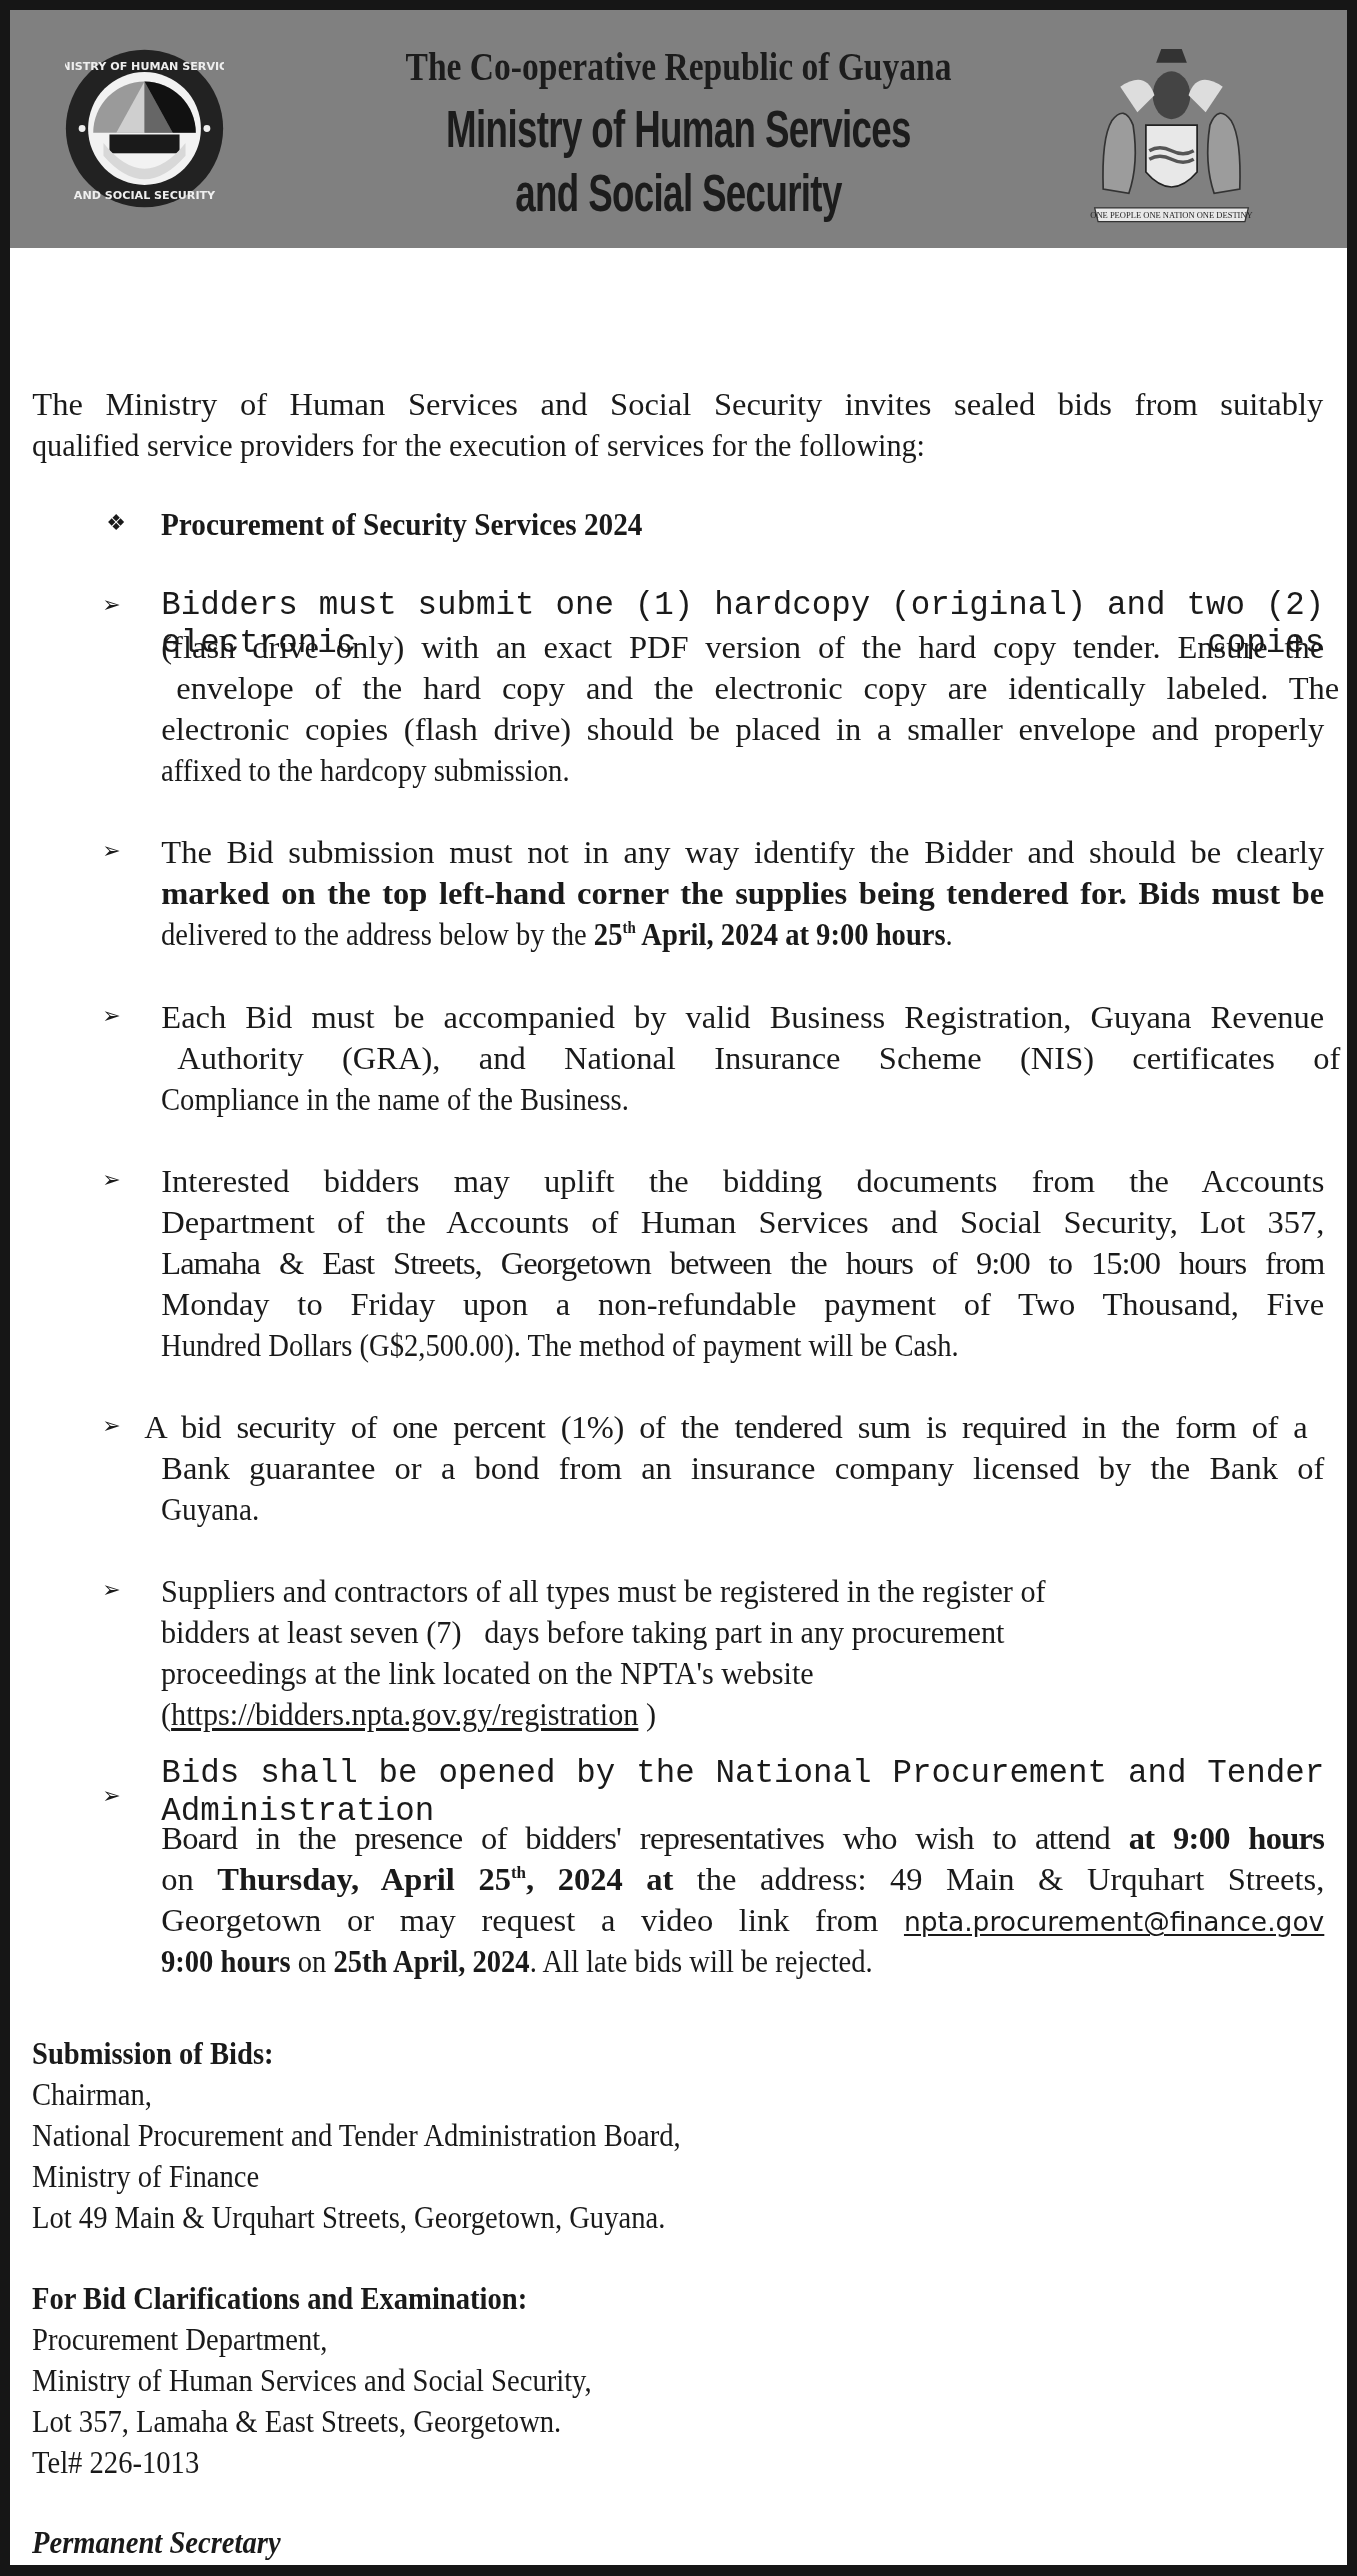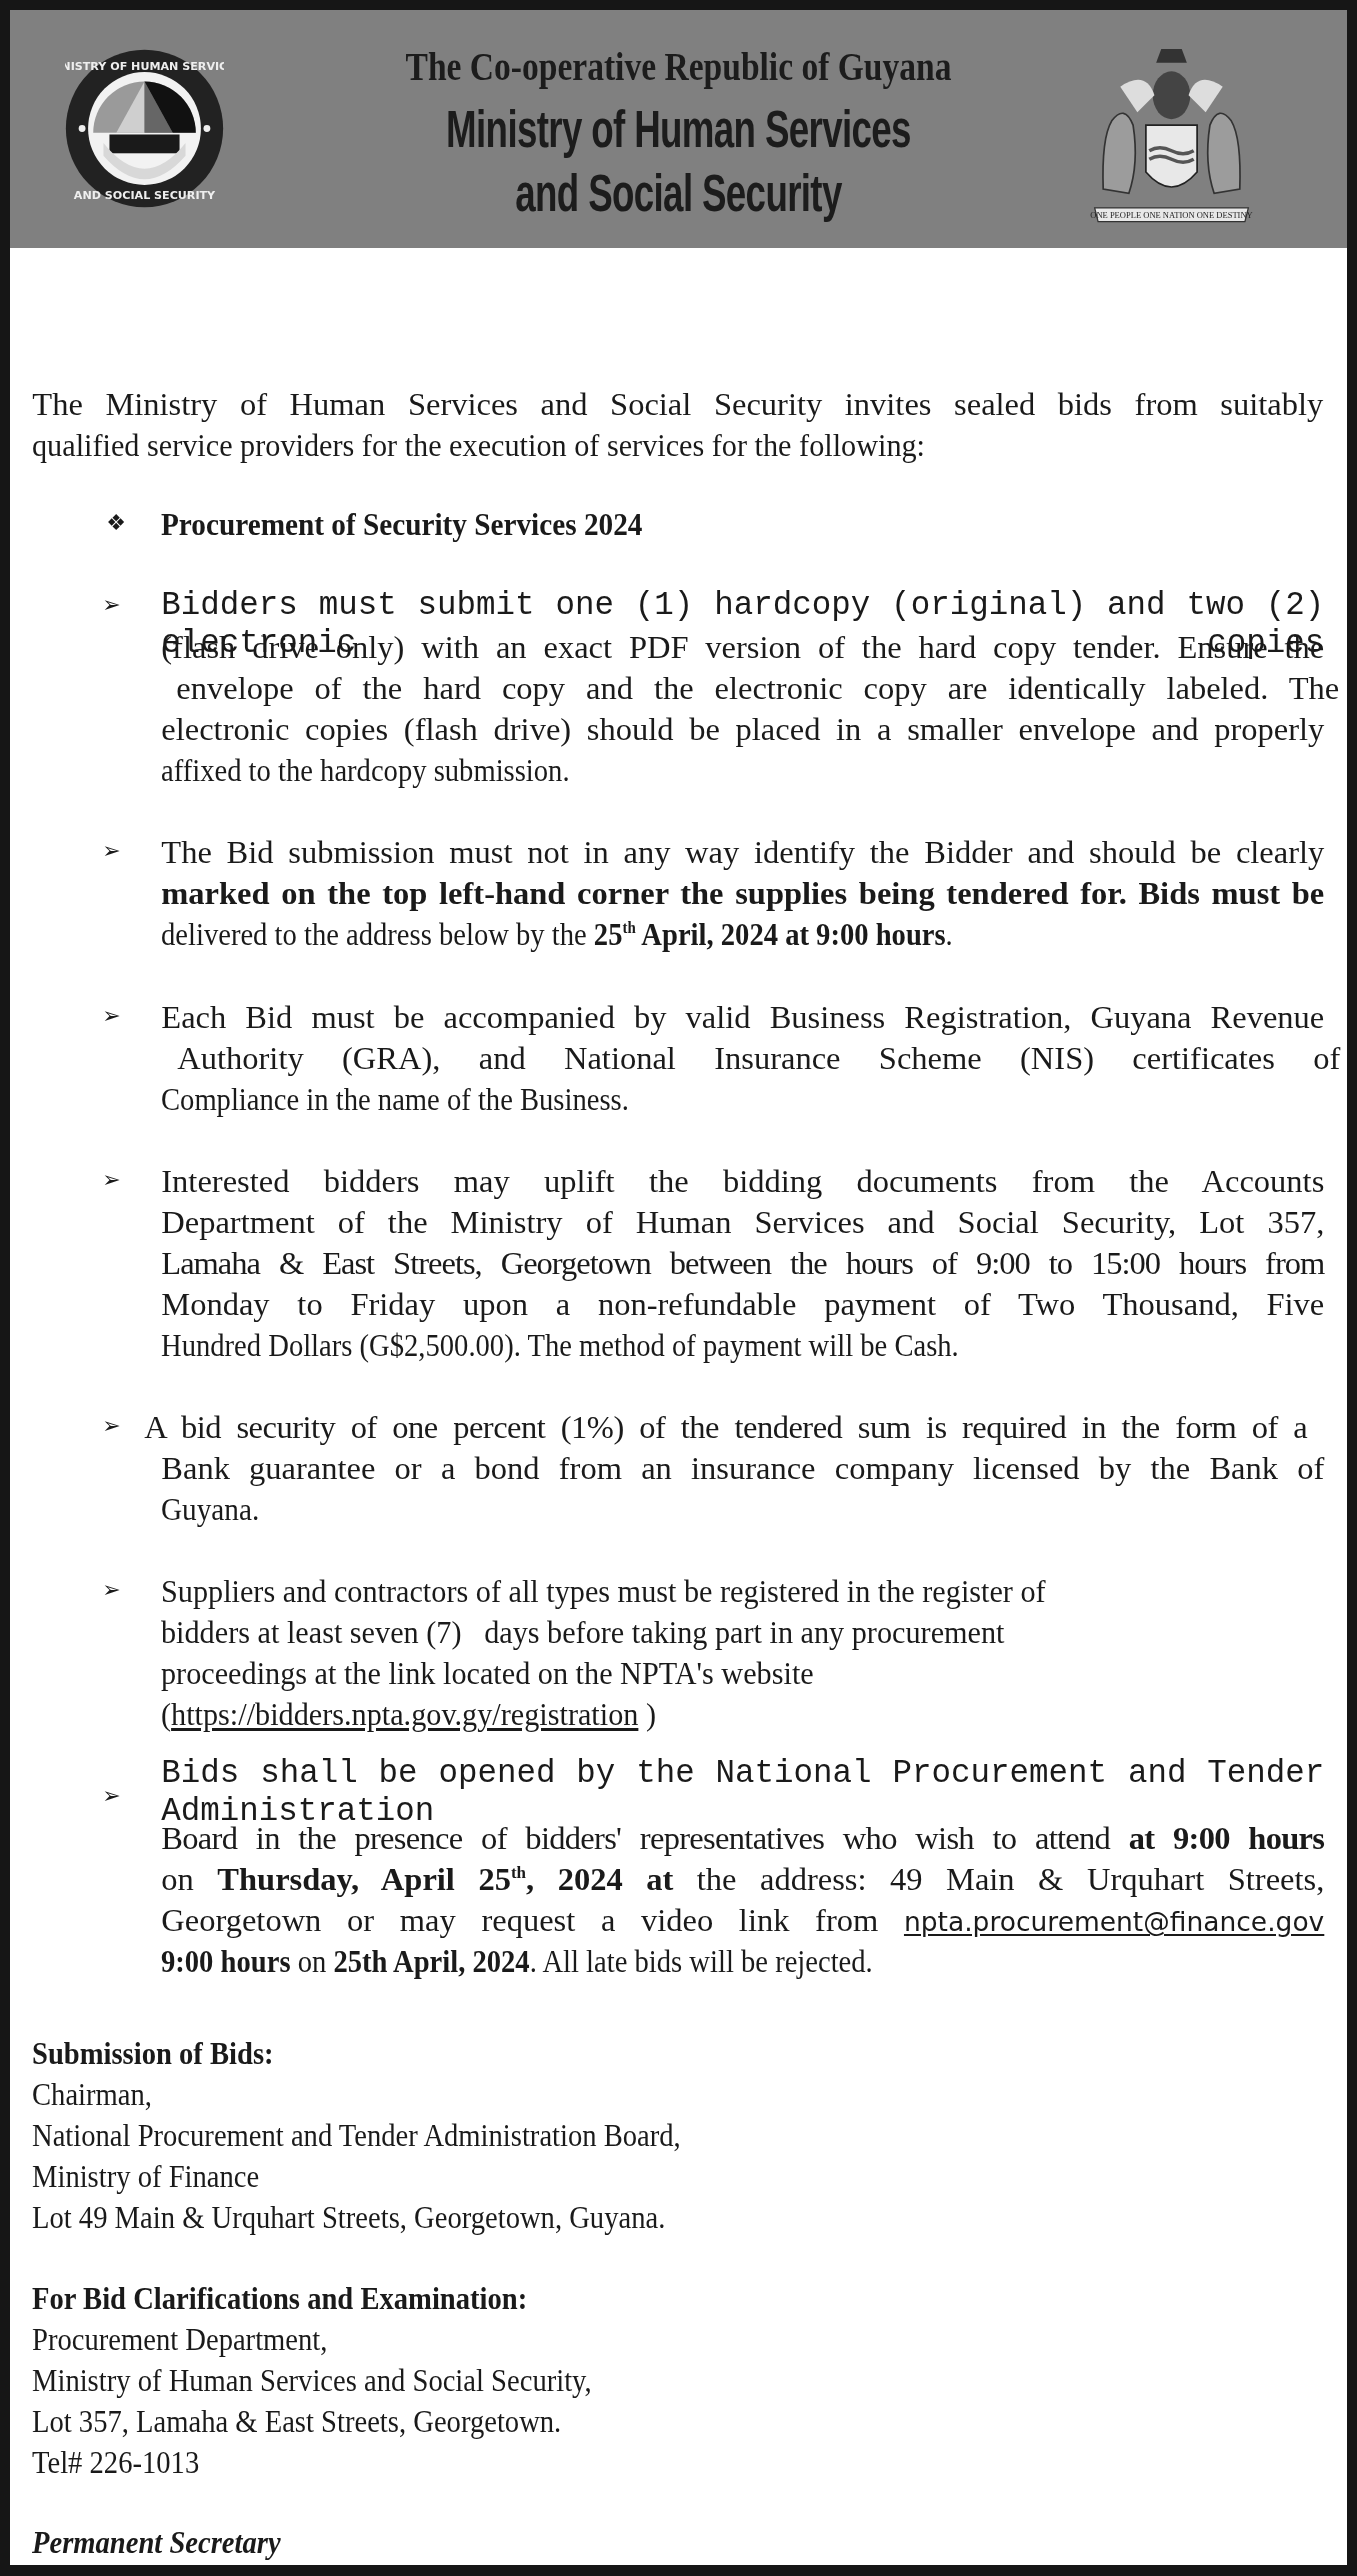--- a/index.html
+++ b/index.html
@@ -87,21 +87,21 @@
     <div class="ln just" style="left:151px; top:523px; width:1163px;font-weight:bold;">marked on the top left-hand corner the supplies being tendered for. Bids must be</div>
     <div class="ln" style="left:151px; top:564px; transform:scaleX(0.88);"><span>delivered to the address below by the </span><span class="b">25</span><sup>th</sup><span class="b"> April, 2024 at 9:00 hours</span><span>.</span></div>
 
     <div class="bullet" style="top:652px;">➢</div>
     <div class="ln just" style="left:151px; top:647px; width:1163px;">Each Bid must be accompanied by valid Business Registration, Guyana Revenue</div>
     <div class="ln just" style="left:167px; top:688px; width:1163px;">Authority (GRA), and National Insurance Scheme (NIS) certificates of</div>
     <div class="ln" style="left:151px; top:729px; transform:scaleX(0.88);">Compliance in the name of the Business.</div>
 
     <div class="bullet" style="top:816px;">➢</div>
     <div class="ln just" style="left:151px; top:811px; width:1163px;">Interested bidders may uplift the bidding documents from the Accounts</div>
-    <div class="ln just" style="left:151px; top:852px; width:1163px;">Department of the Ministry of Human Services and Social Security, Lot 357,</div>
+    <div class="ln just" style="left:151px; top:852px; width:1163px;">Department of the Accounts of Human Services and Social Security, Lot 357,</div>
     <div class="ln just" style="left:151px; top:893px; width:1163px; letter-spacing:-1px;">Lamaha &amp; East Streets, Georgetown between the hours of 9:00 to 15:00 hours from</div>
     <div class="ln just" style="left:151px; top:934px; width:1163px;">Monday to Friday upon a non-refundable payment of Two Thousand, Five</div>
     <div class="ln" style="left:151px; top:975px; transform:scaleX(0.88);">Hundred Dollars (G$2,500.00). The method of payment will be Cash.</div>
 
     <div class="bullet" style="top:1062px;">➢</div>
     <div class="ln just" style="left:134px; top:1057px; width:1163px; letter-spacing:-0.5px;">A bid security of one percent (1%) of the tendered sum is required in the form of a</div>
     <div class="ln just" style="left:151px; top:1098px; width:1163px;">Bank guarantee or a bond from an insurance company licensed by the Bank of</div>
     <div class="ln" style="left:151px; top:1139px; transform:scaleX(0.9);">Guyana.</div>
 
     <div class="bullet" style="top:1226px;">➢</div>

